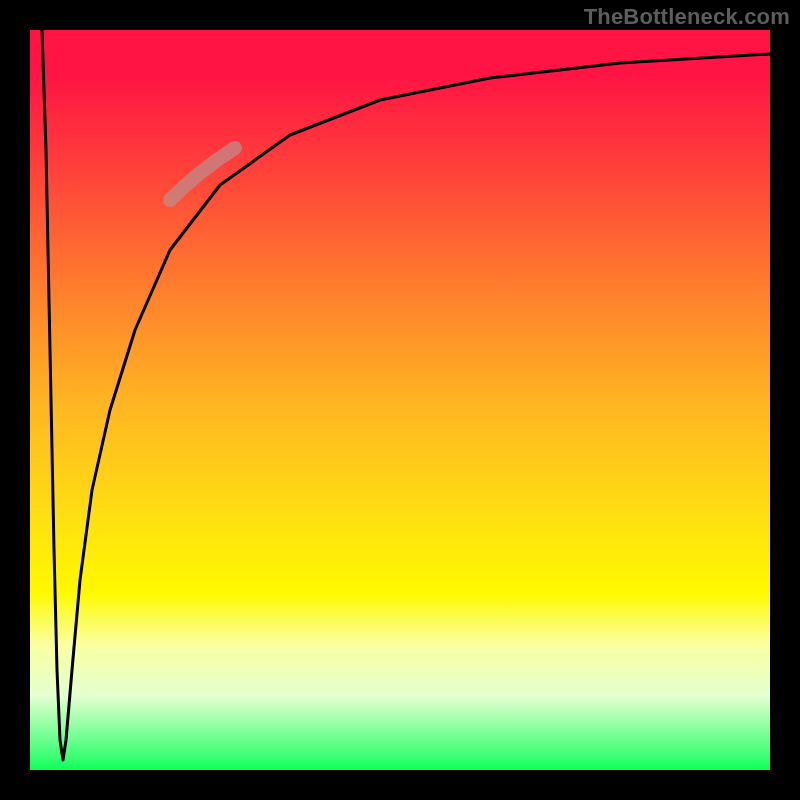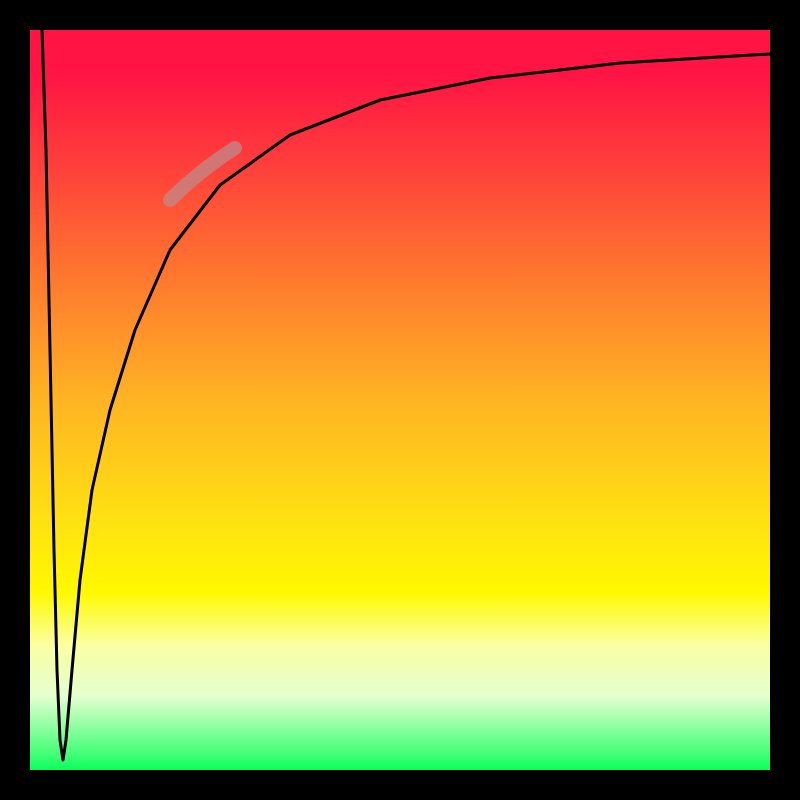--- a/index.html
+++ b/index.html
@@ -71,20 +71,21 @@
     fill: none;
     stroke-linejoin: round;
     stroke-linecap: round;
   }
 </style>
 </head>
 <body>
 
 <div class="stage">
 
+  <div class="watermark">TheBottleneck.com</div>
 
   <div class="plot-area">
     <div class="gradient"></div>
 
     <svg class="curve" viewBox="0 0 740 740" preserveAspectRatio="none">
 
       <path class="highlight" d="M 140 170  Q 170 140 205 118"></path>
 
       <path class="mainline" d="M 12 0
                L 16 120

